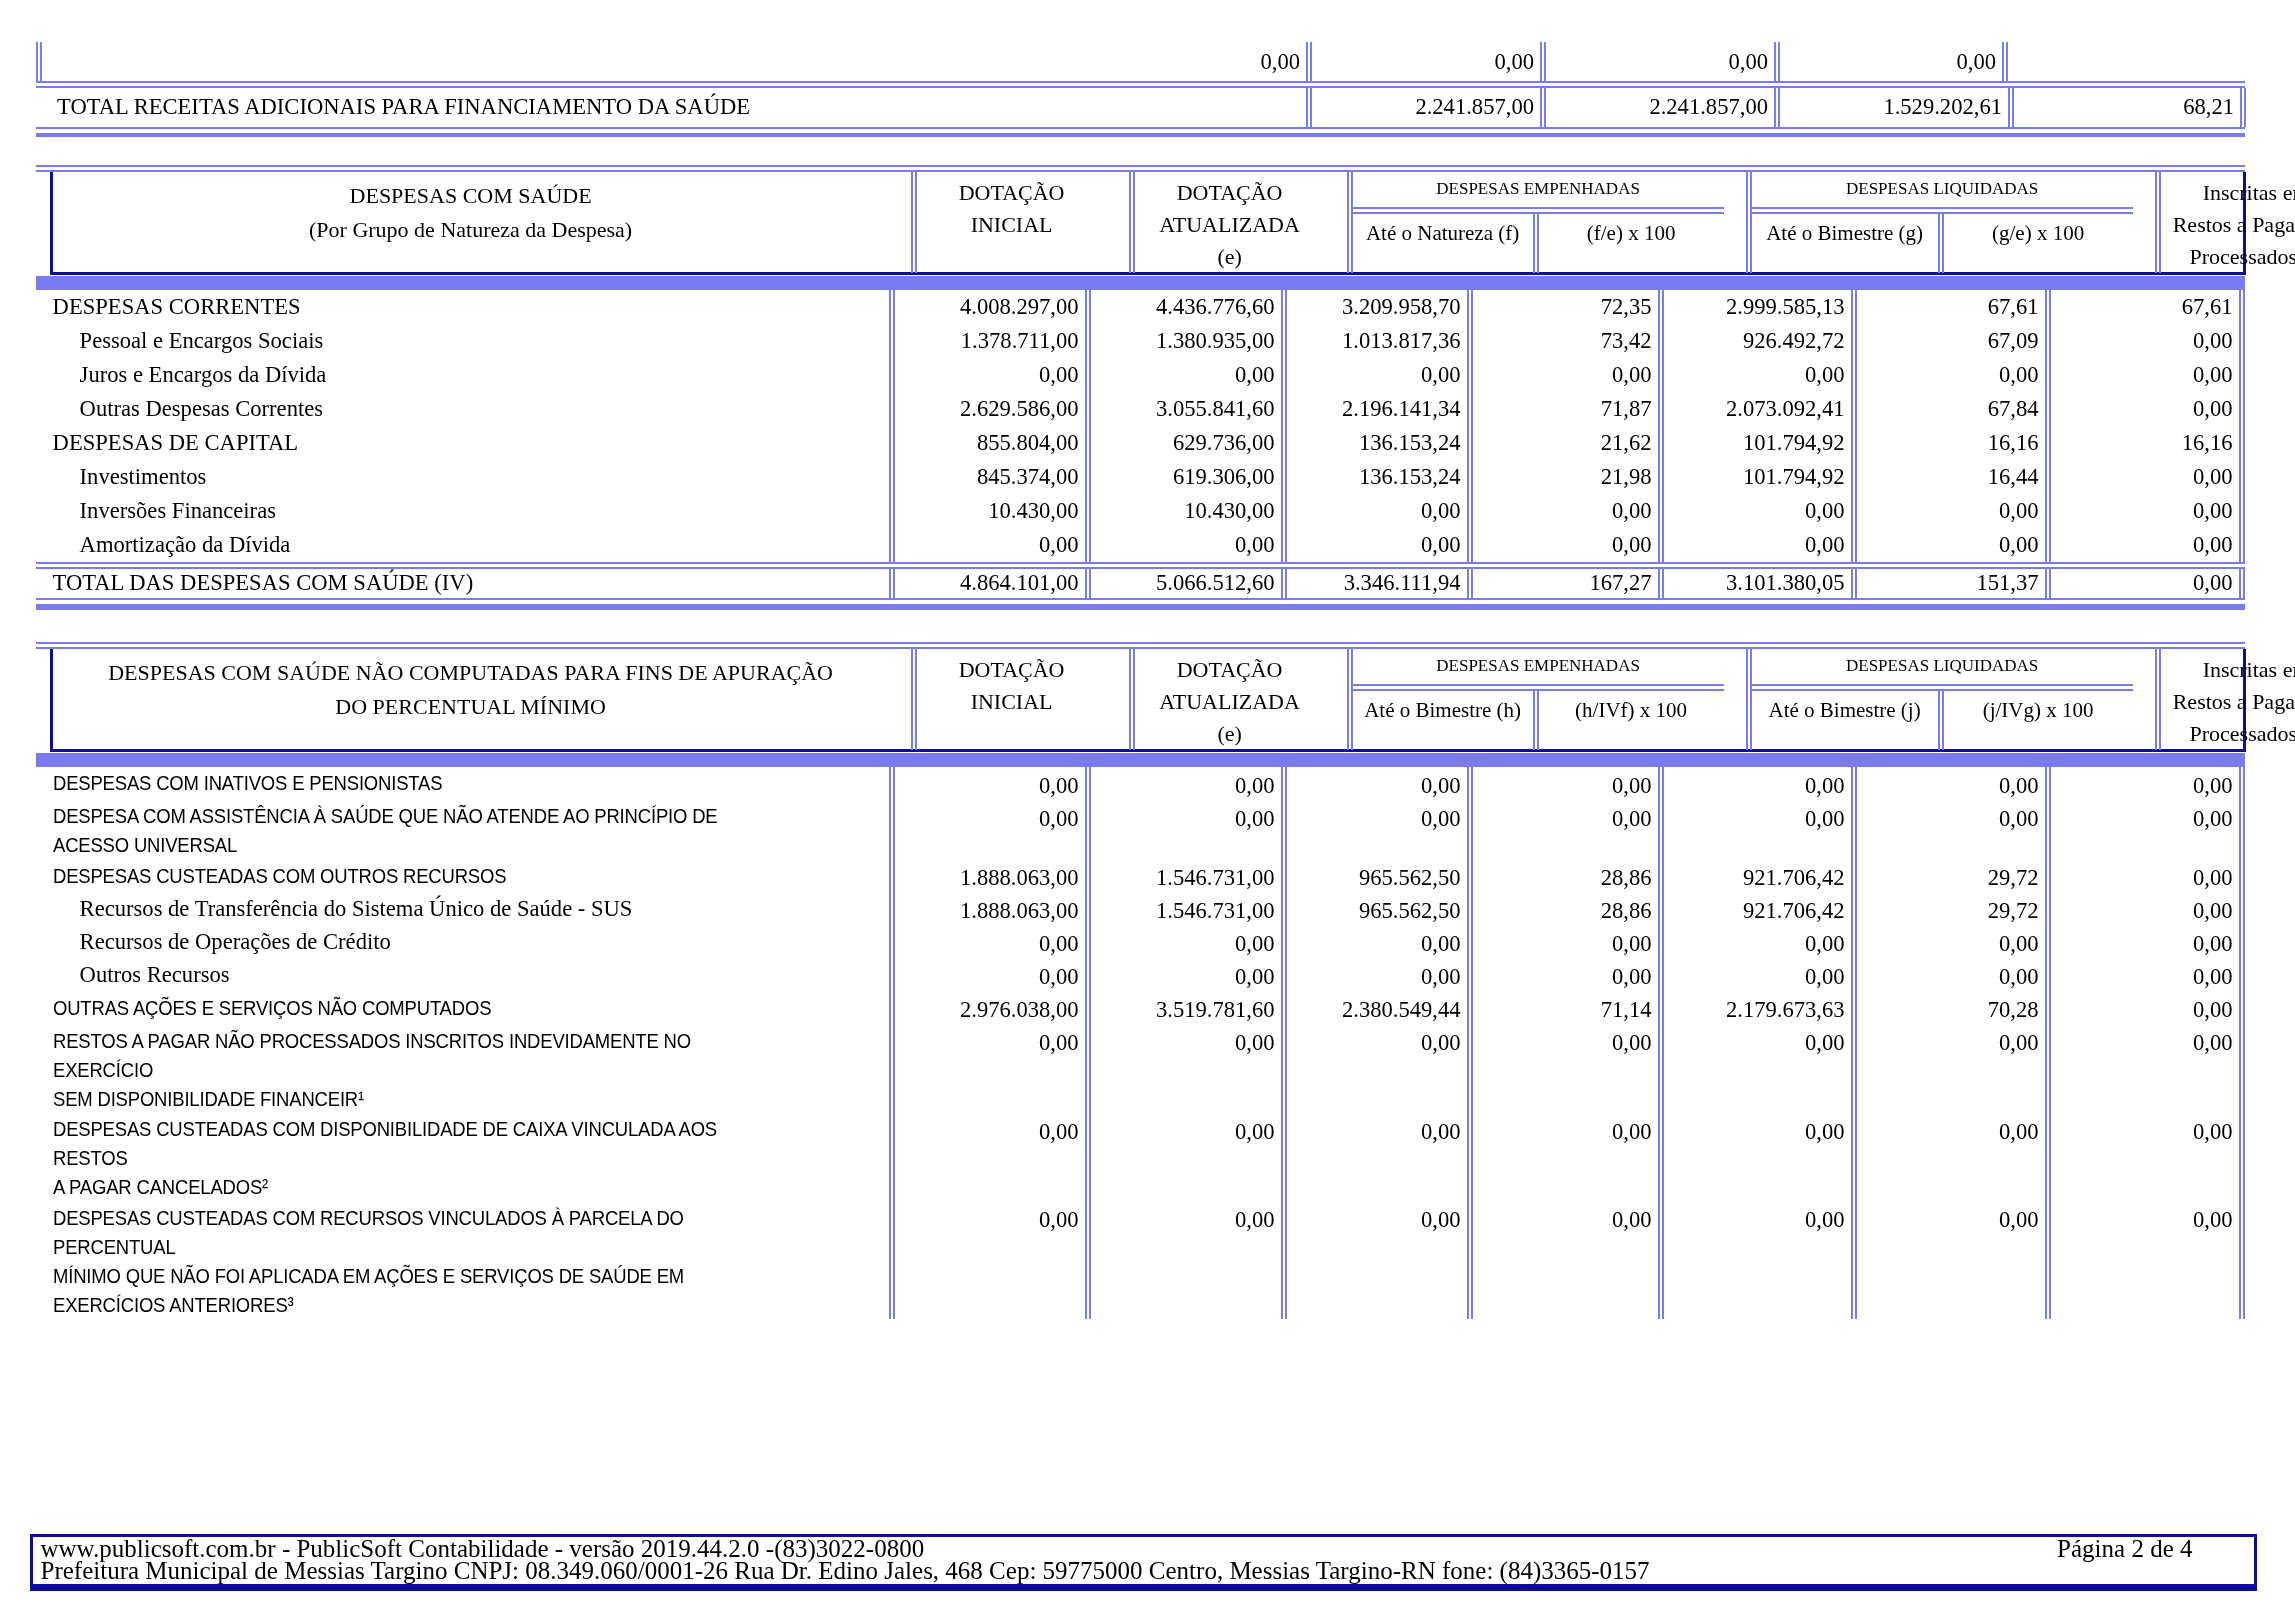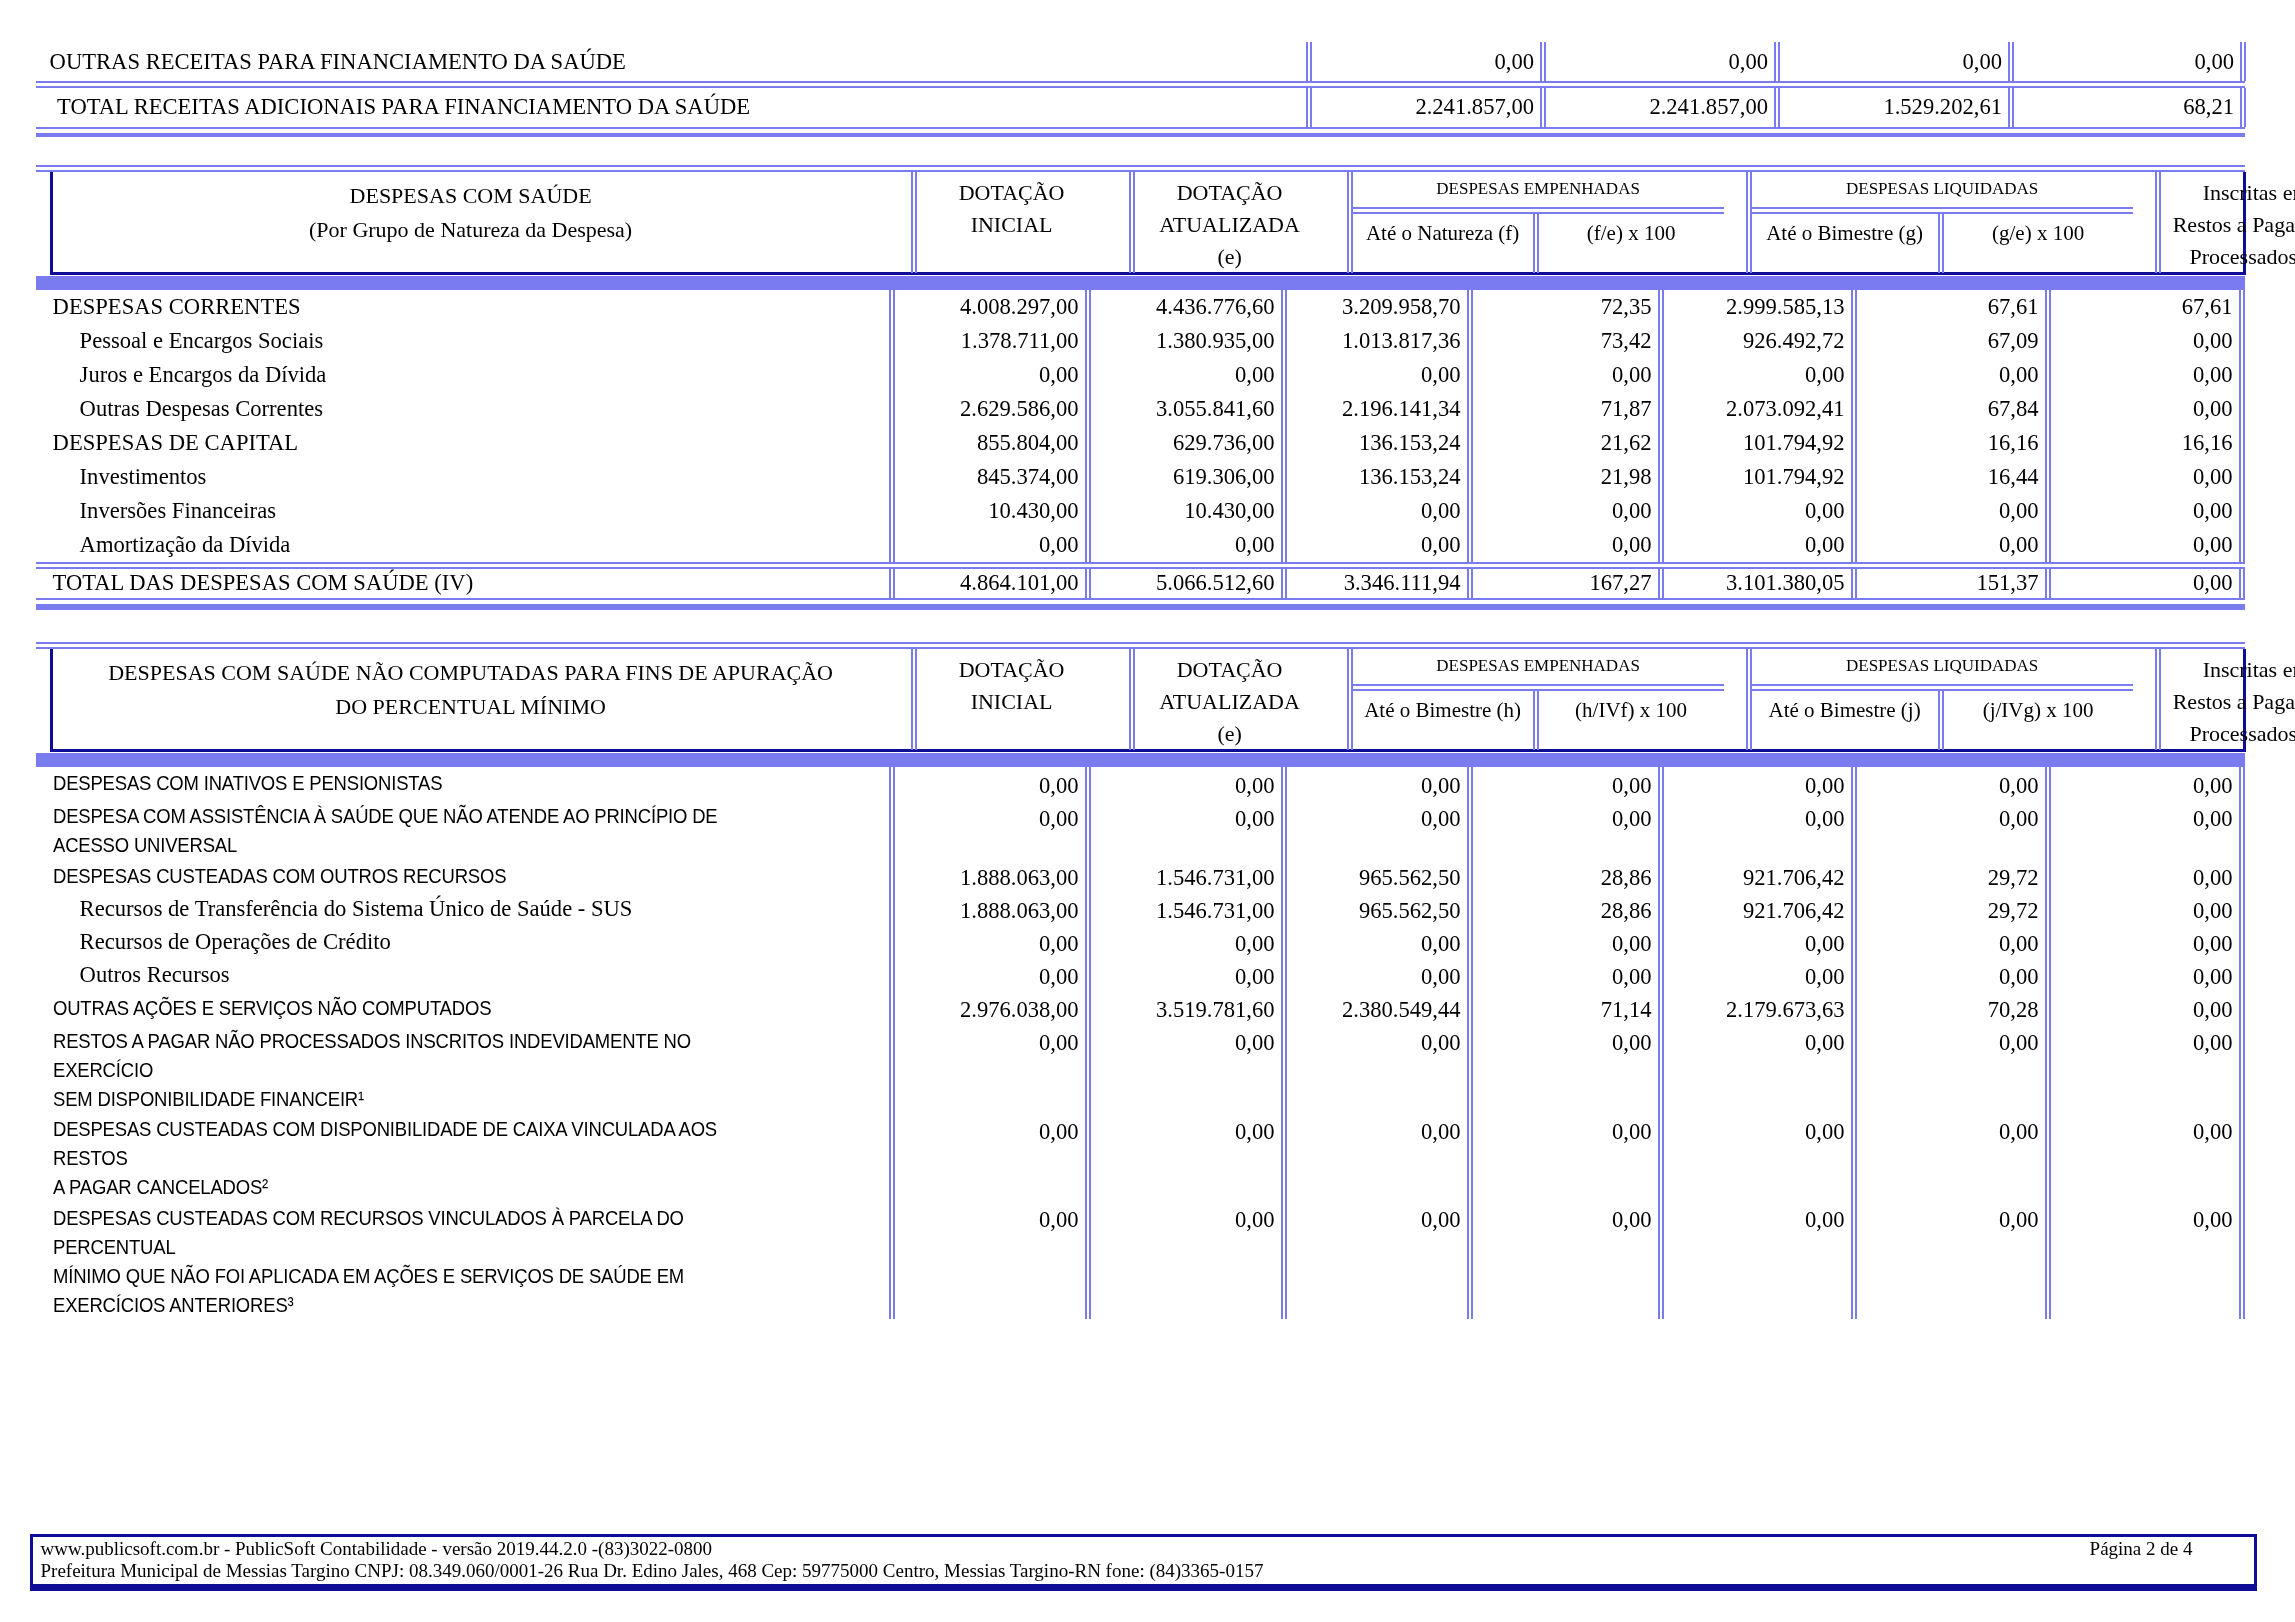--- a/index.html
+++ b/index.html
@@ -60,32 +60,29 @@
   .t3row .cell { align-items:flex-start; padding-top:1.5px; line-height:29px; }
   .t3row .num { padding-top:3.8px; }
   .rh2 { min-height:57px; }
   .rh3 { min-height:86px; }
   .sans .lbl-in { font-family:"Liberation Sans", sans-serif; font-size:21px; letter-spacing:-0.2px;
                   display:block; width:928px; transform:scaleX(.88); transform-origin:left top; }
 
   
   #footer { left:30px; top:1534px; width:2227px; height:57px;
             border:3px solid var(--navy); border-bottom:7.5px solid var(--navy);
-            padding:0.8px 7.5px; font-size:19px; line-height:22.6px; }
+            padding:0.8px 7.5px; font-size:25px; line-height:22.6px; }
   #footer .l1 { display:flex; justify-content:space-between; }
   #footer .pageno { margin-right:54px; }
 </style>
 </head>
 <body>
 
 <div class="abs" style="left:36px; top:42px; width:2209px;">
   <div class="grid top-cols toprow">
-    <div class="cell lbl">
-        <span class="lbl-in">OUTRAS RECEITAS PARA FINANCIAMENTO DA SAÚDE</span>
-      </div>
     <div class="cell num">0,00</div>
     <div class="cell num">0,00</div>
     <div class="cell num">0,00</div>
     <div class="cell num last">0,00</div>
   </div>
   <div class="ruleThin"></div>
   <div class="grid top-cols toprow tot">
     <div class="cell lbl">
         <span class="lbl-in">TOTAL RECEITAS ADICIONAIS PARA FINANCIAMENTO DA SAÚDE</span>
       </div>

